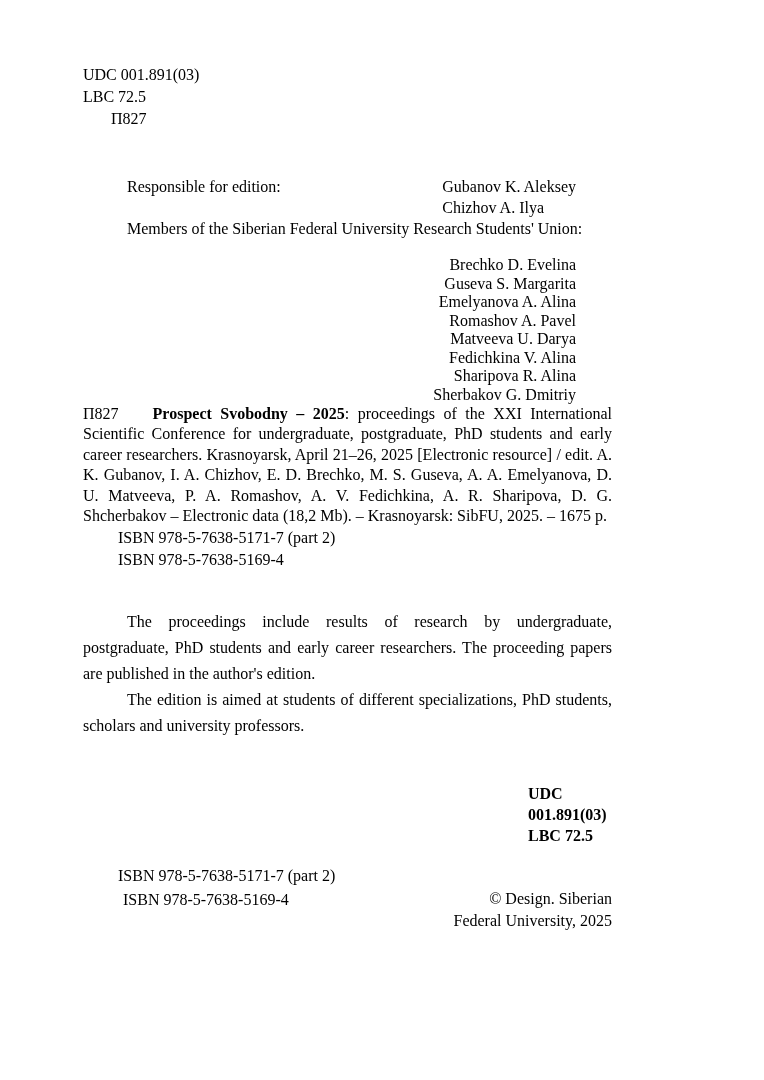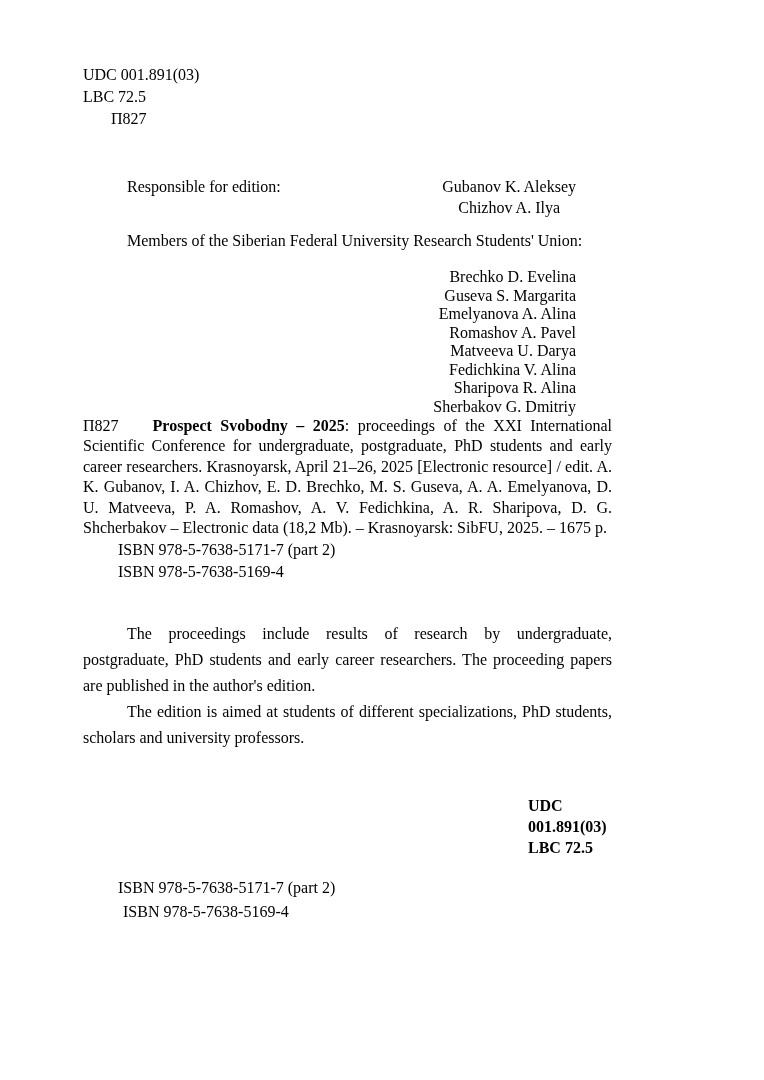--- a/index.html
+++ b/index.html
@@ -29,28 +29,27 @@
   .editors-row {
     display: flex;
     justify-content: space-between;
     margin-top: 46px;
   }
   .editors-label {
     padding-left: 44px;
     line-height: 21px;
   }
   .right-names {
-    text-align: center;
+    text-align: left;
     padding-right: 36px;
     line-height: 21px;
     margin-left: 33px;
   }
 
   .members-label {
-    margin-top: 12px;
     padding-left: 44px;
     line-height: 21px;
   }
   .members-list {
     margin-top: 17px;
     text-align: right;
     padding-right: 36px;
     line-height: 18.5px;
   }
   .members-list div { line-height: 18.5px; }
@@ -156,15 +155,19 @@
   <div class="footer-udc">
     <div>UDC 001.891(03)</div>
     <div>LBC 72.5</div>
   </div>
 
   <div class="footer-row">
     <div class="footer-isbn">
       <div class="isbn-a">ISBN 978-5-7638-5171-7 (part 2)</div>
       <div class="isbn-b">ISBN 978-5-7638-5169-4</div>
     </div>
+    <div class="footer-copy">
+      <div>© Design. Siberian</div>
+      <div>Federal University, 2025</div>
+    </div>
   </div>
 
 </div>
 
 </body></html>

